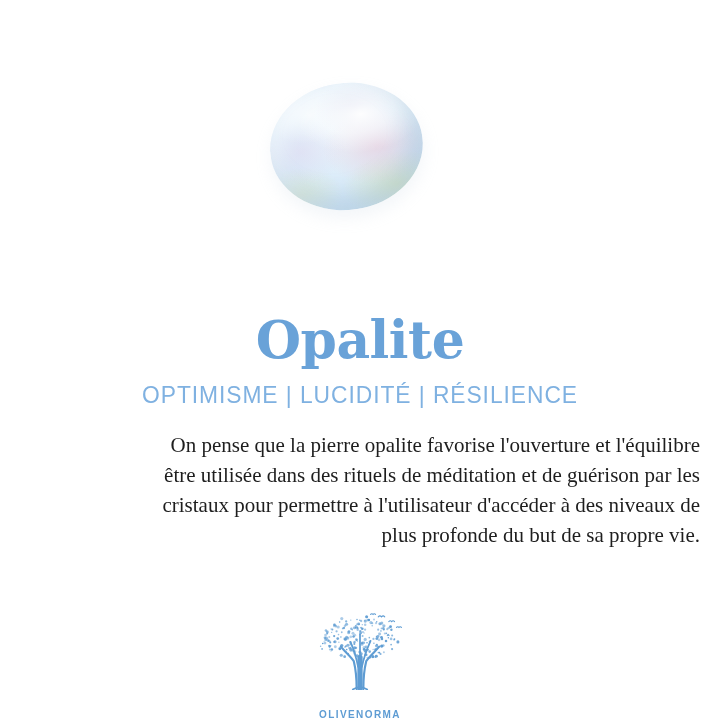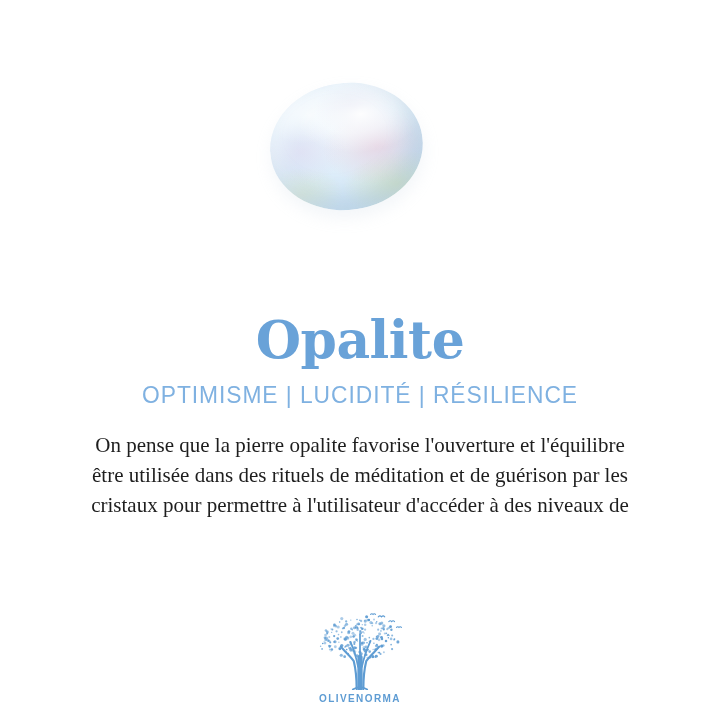--- a/index.html
+++ b/index.html
@@ -65,41 +65,41 @@
     transform-origin: 50% 50%;
     white-space: nowrap;
   }
 
   
   .desc {
     position: absolute;
     top: 430px;
     left: 20px;
     width: 680px;
-    text-align: center;
+    text-align: right;
     font-family: "Liberation Serif", serif;
     font-size: 21px;
     line-height: 30px;
     color: var(--body-text, #1e1e1e);
   }
   .desc .line { white-space: nowrap; }
 
   
   .logo {
     position: absolute;
     top: 613px;
     left: 0;
     width: 100%;
     display: flex;
     flex-direction: column;
     align-items: center;
   }
   .logo svg { display: block; }
   .brand {
-    margin-top: 3px;
+    margin-top: 19px;
     font-size: 10px;
     font-weight: bold;
     letter-spacing: 1.4px;
     color: var(--logo-blue, #5e9cd3);
     white-space: nowrap;
   }
 </style>
 </head>
 <body>
 
@@ -108,20 +108,21 @@
   <div class="stone"></div>
 
   <h1 class="title">Opalite</h1>
 
   <div class="tagline">OPTIMISME | LUCIDITÉ | RÉSILIENCE</div>
 
   <div class="desc" id="desc">
       <div class="line">On pense que la pierre opalite favorise l'ouverture et l'équilibre</div>
       <div class="line">être utilisée dans des rituels de méditation et de guérison par les</div>
       <div class="line">cristaux pour permettre à l'utilisateur d'accéder à des niveaux de</div>
+      <div class="line">plus profonde du but de sa propre vie.</div>
     </div>
 
   <div class="logo">
     <svg width="96" height="77" viewBox="0 0 100 80" preserveAspectRatio="none">
       <g id="foliage" style="fill: var(--logo-blue, #5E9CD3);">
           <circle cx="82.4" cy="27.0" r="1.42" opacity="0.59"></circle>
           <circle cx="37.4" cy="33.5" r="1.67" opacity="0.73"></circle>
           <circle cx="30.1" cy="25.0" r="0.76" opacity="0.90"></circle>
           <circle cx="71.8" cy="18.7" r="0.91" opacity="0.59"></circle>
           <circle cx="58.6" cy="38.1" r="0.76" opacity="0.89"></circle>

